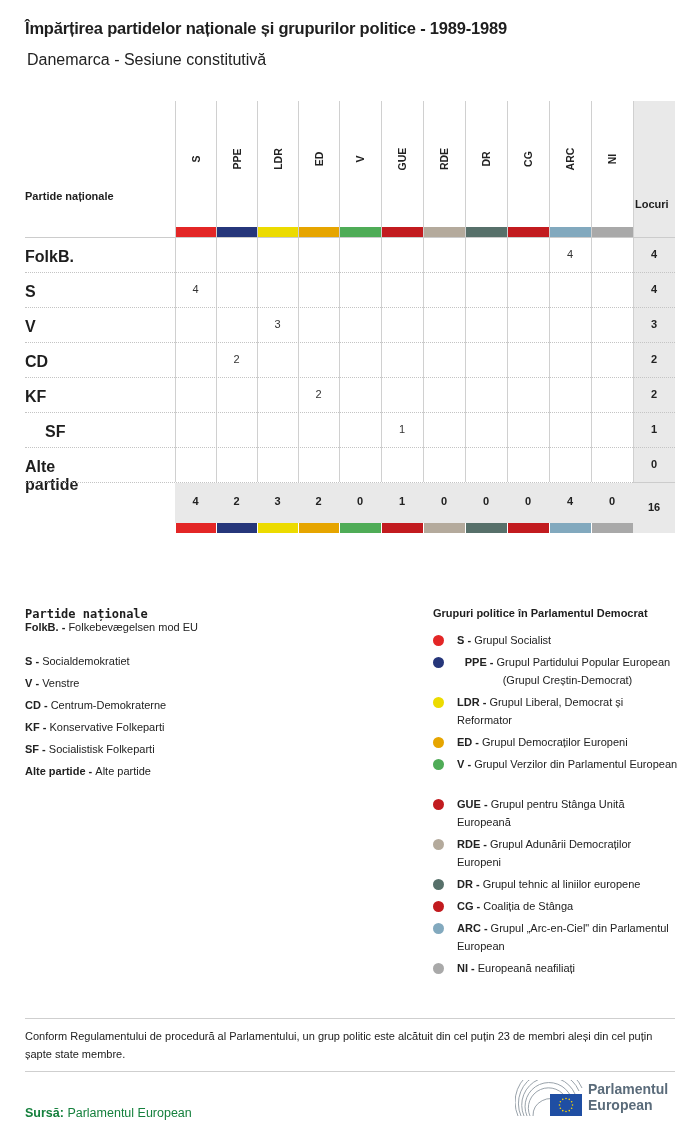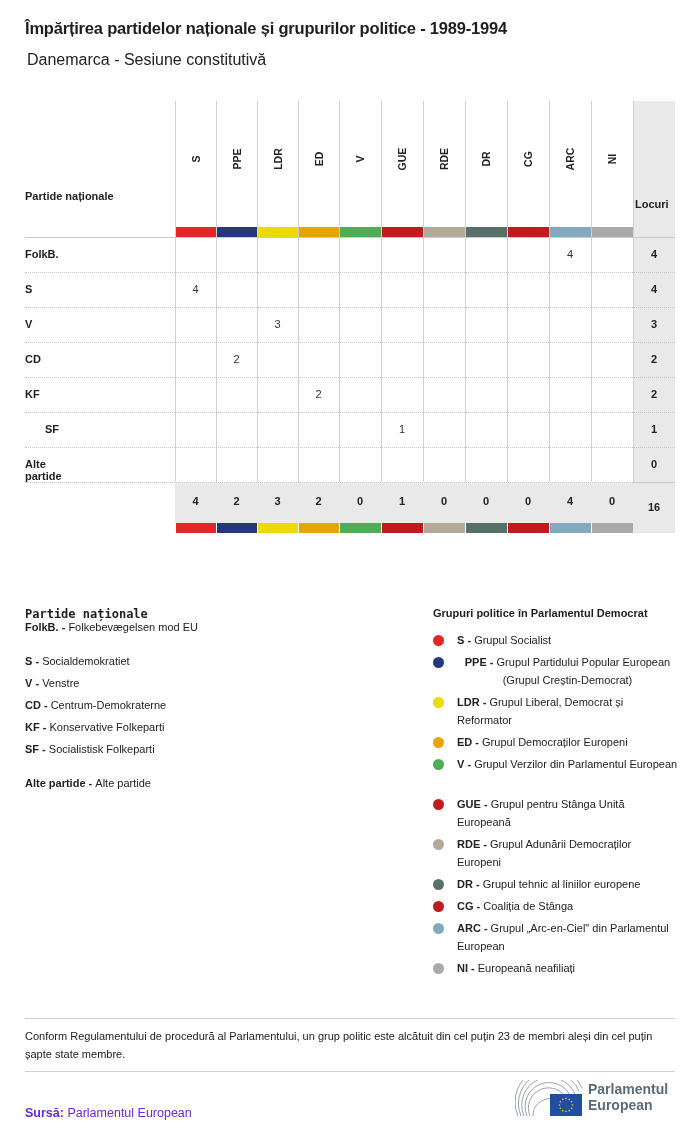--- a/index.html
+++ b/index.html
@@ -13,45 +13,45 @@
   .locuri-bg { position: absolute; left: 633px; top: 101px; width: 42px; height: 432px; background: #e9e9e9; }
   .totals-bg { position: absolute; left: 175px; top: 483px; width: 458px; height: 40px; background: #e9e9e9; }
   .col-head { position: absolute; top: 101px; height: 126px; width: 42px; }
   .col-head span { position: absolute; left: 50%; top: 58px; transform: translate(-50%, -50%) rotate(-90deg); font-size: 10.5px; font-weight: bold; white-space: nowrap; color: #222; }
   .color-bar { position: absolute; height: 10px; }
   .nat-head { position: absolute; left: 25px; top: 186px; font-size: 11px; font-weight: bold; line-height: 20px; width: 100px; }
   .locuri-head { position: absolute; left: 635px; top: 198px; font-size: 11px; font-weight: bold; }
   .hrule { position: absolute; left: 25px; width: 650px; height: 1px; }
   .hrule.solid { background: #cccccc; }
   .hrule.dotted { border-top: 1px dotted #c4c4c4; }
-  .row-label { position: absolute; left: 25px; font-size: 11px; font-weight: bold; }
+  .row-label { position: absolute; left: 25px; font-size: 16px; font-weight: bold; }
   .cell { position: absolute; width: 42px; text-align: center; font-size: 11px; color: #333; }
   .cell.total { font-weight: bold; color: #222; }
 
   
   .leg-left-title { position: absolute; left: 25px; top: 607px; font-family: "DejaVu Sans Mono", monospace; font-weight: bold; font-size: 12px; }
   .leg-left-item { position: absolute; left: 25px; font-size: 11px; color: #222; }
   .leg-left-item b { font-weight: bold; }
   .leg-right-title { position: absolute; left: 433px; top: 607px; font-size: 11px; font-weight: bold; }
   .leg-right-item { position: absolute; left: 433px; width: 245px; font-size: 11px; line-height: 18px; color: #222; }
   .leg-right-item .dot { position: absolute; left: 0; top: 4px; width: 11px; height: 11px; border-radius: 50%; }
   .leg-right-item .txt { display: block; padding-left: 24px; }
   .leg-right-item b { font-weight: bold; }
 
   .note-rule { position: absolute; left: 25px; width: 650px; height: 1px; background: #cfcfcf; }
   .note { position: absolute; left: 25px; top: 1027px; width: 650px; font-size: 11px; line-height: 18px; color: #222; }
-  .source { position: absolute; left: 25px; top: 1106px; font-size: 12.5px; color: #6d28d9; }
+  .source { position: absolute; left: 25px; top: 1106px; font-size: 12.5px; color: #15803d; }
   .source b { font-weight: bold; }
   .logo { position: absolute; left: 515px; top: 1080px; width: 165px; height: 40px; }
   .logo-text { position: absolute; left: 73px; top: 1px; font-size: 14px; font-weight: bold; color: #5a6b7a; line-height: 16px; }
 </style>
 </head>
 <body>
 
-<div class="title">Împărțirea partidelor naționale și grupurilor politice - 1989-1994</div>
+<div class="title">Împărțirea partidelor naționale și grupurilor politice - 1989-1989</div>
 <div class="subtitle">Danemarca - Sesiune constitutivă</div>
 
 <div class="tbl" id="tbl">
   <div class="locuri-bg"></div>
   <div class="totals-bg"></div>
   <div class="nat-head">Partide naționale</div>
   <div class="locuri-head">Locuri</div>
 <div class="vline" style="left: 175px; top: 101px; height: 381px;"></div>
     <div class="vline" style="left: 216px; top: 101px; height: 381px;"></div>
     <div class="vline" style="left: 257px; top: 101px; height: 381px;"></div>
@@ -163,21 +163,21 @@
   </div>
 
 <div class="leg-left-title">Partide naționale</div>
 <div id="leg-left">
     <div class="leg-left-item" style="top: 621px;"><b>FolkB. - </b><span>Folkebevægelsen mod EU</span></div>
     <div class="leg-left-item" style="top: 655px;"><b>S - </b><span>Socialdemokratiet</span></div>
     <div class="leg-left-item" style="top: 677px;"><b>V - </b><span>Venstre</span></div>
     <div class="leg-left-item" style="top: 699px;"><b>CD - </b><span>Centrum-Demokraterne</span></div>
     <div class="leg-left-item" style="top: 721px;"><b>KF - </b><span>Konservative Folkeparti</span></div>
     <div class="leg-left-item" style="top: 743px;"><b>SF - </b><span>Socialistisk Folkeparti</span></div>
-    <div class="leg-left-item" style="top: 765px; margin-top: 12px;"><b>Alte partide - </b><span>Alte partide</span></div>
+    <div class="leg-left-item" style="top: 765px;"><b>Alte partide - </b><span>Alte partide</span></div>
   </div>
 
 <div class="leg-right-title">Grupuri politice în Parlamentul Democrat</div>
 <div id="leg-right">
     <div class="leg-right-item" style="top: 631px;">
       <span class="dot" style="background: rgb(227, 38, 38);"></span>
       <span class="txt"><b>S - </b><span>Grupul Socialist</span></span>
     </div>
     <div class="leg-right-item" style="top: 653px; text-align: center;">
       <span class="dot" style="background: rgb(38, 54, 122);"></span>

